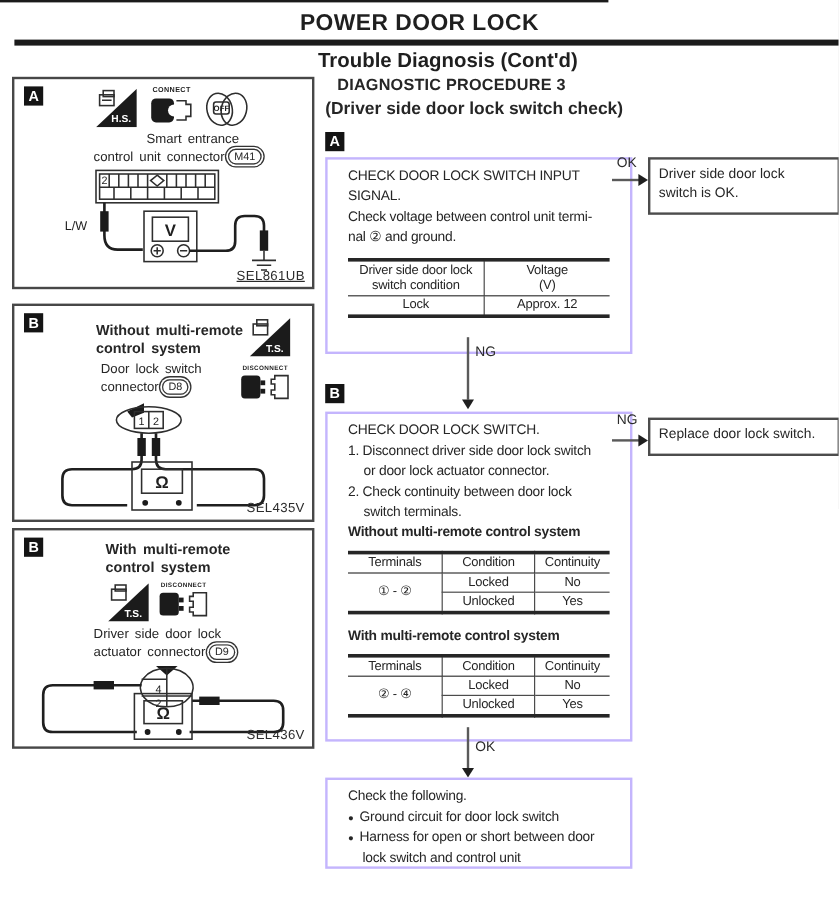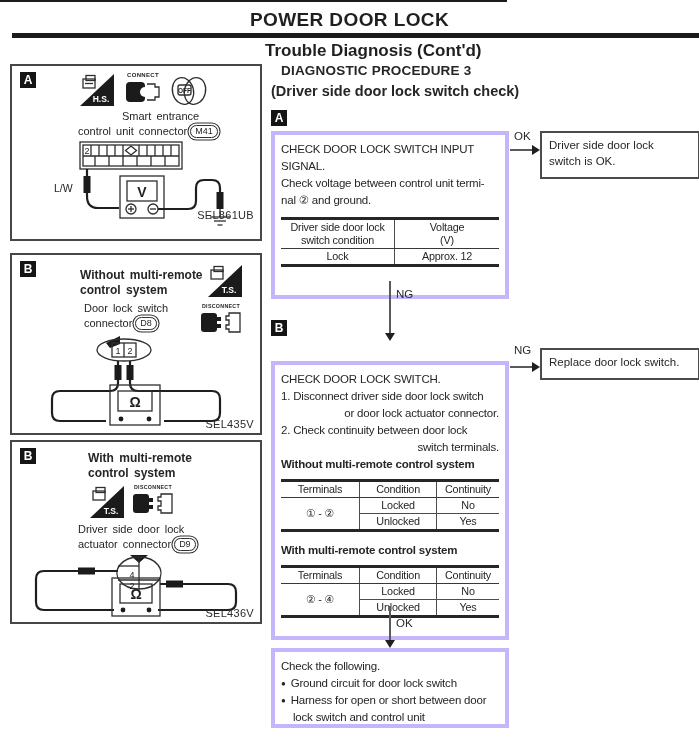--- a/index.html
+++ b/index.html
@@ -17,24 +17,24 @@
   .figbox{border:2px solid #474747;background:#fff;}
   .marker{width:16px;height:16px;background:#141414;color:#fff;font-size:12px;font-weight:bold;
           display:flex;align-items:center;justify-content:center;}
   .figtitle{font-size:12px;font-weight:bold;line-height:15px;word-spacing:2px;}
   .figcap{font-size:11px;line-height:15px;word-spacing:2px;white-space:nowrap;}
   .selcode{font-size:11px;letter-spacing:.3px;color:#2b2b2b;}
   .oref{display:inline-block;border:1.2px solid #333;border-radius:9px;padding:0 4px;
         font-size:9px;line-height:11px;vertical-align:1px;
         box-shadow:0 0 0 1.5px #fff, 0 0 0 2.6px #333;margin-left:3px;}
   
-  .flowbox{border:4px solid #c4b5fd;background:#fff;padding:6px 6px;
+  .flowbox{border:2px solid #c4b5fd;background:#fff;padding:6px 17px;
            font-size:11.5px;line-height:17px;letter-spacing:-.2px;}
   .fline{white-space:nowrap;}
-  .ind{padding-left:13px;text-align:right;}
+  .ind{padding-left:13px;}
   .bold{font-weight:bold;}
   .edge-label{font-size:11.5px;color:#2b2b2b;}
   .hline{background:#5a5a5a;height:2px;}
   .vline{background:#5a5a5a;width:2px;}
   .arr-r{width:0;height:0;border-left:8px solid #1f1f1f;border-top:5px solid transparent;border-bottom:5px solid transparent;}
   .arr-d{width:0;height:0;border-top:8px solid #1f1f1f;border-left:5px solid transparent;border-right:5px solid transparent;}
   .resultbox{border:2px solid #4c4c4c;background:#fff;padding:4px 7px;font-size:11.5px;line-height:16px;}
   
   table.spec{border-collapse:collapse;width:100%;table-layout:fixed;
              border-top:3px solid #262626;border-bottom:3px solid #262626;margin:0;}
@@ -140,21 +140,21 @@
       <circle cx="137" cy="69" r="5" fill="#fff" class="ln" stroke-width="1.4"></circle>
       <line x1="134" y1="69" x2="140" y2="69" class="ln" stroke-width="1.2"></line>
 
       <path d="M142,69 L172,69 Q180,69 180,61 V48 Q180,40 188,40 H196 Q204,40 204,48 V58" class="lw"></path>
       <rect x="200.5" y="52" width="7" height="17" fill="#1b1b1b"></rect>
       <line x1="204" y1="69" x2="204" y2="77" class="ln" stroke-width="1.6"></line>
       <line x1="194" y1="77" x2="214" y2="77" class="ln" stroke-width="1.8"></line>
       <line x1="198" y1="81" x2="210" y2="81" class="ln" stroke-width="1.8"></line>
       <line x1="201.5" y1="85" x2="206.5" y2="85" class="ln" stroke-width="1.8"></line>
     </svg>
-    <div class="abs selcode" style="right:6px;bottom:18px;">SEL861UB</div>
+    <div class="abs selcode" style="right:6px;bottom:3px;text-decoration:underline;">SEL861UB</div>
   </div>
 
   <div class="abs figbox" style="left:10px;top:253px;width:248px;height:178px;">
     <div class="abs marker" style="left:8px;top:6px;">B</div>
     <div class="abs figtitle" style="left:68px;top:13px;">
       <div>Without multi-remote</div>
       <div>control system</div>
     </div>
 
     <svg class="abs" style="left:196px;top:10px;" width="34" height="32" viewBox="0 0 34 32">
@@ -285,21 +285,21 @@
     <div>Driver side door lock</div>
     <div>switch is OK.</div>
   </div>
 
   <div class="abs vline" style="left:389px;top:281px;height:52px;"></div>
   <div class="abs edge-label" style="left:396px;top:288px;">NG</div>
   <div class="abs arr-d" style="left:385px;top:333px;"></div>
 
   <div class="abs marker" style="left:271px;top:320px;">B</div>
 
-  <div class="abs flowbox" style="left:271px;top:343px;width:218px;height:259px;margin-top:18px;">
+  <div class="abs flowbox" style="left:271px;top:343px;width:218px;height:259px;">
     <div class="fline">CHECK DOOR LOCK SWITCH.</div>
     <div class="fline">1. Disconnect driver side door lock switch</div>
     <div class="fline ind">or door lock actuator connector.</div>
     <div class="fline">2. Check continuity between door lock</div>
     <div class="fline ind">switch terminals.</div>
     <div class="fline bold">Without multi-remote control system</div>
     <table class="spec" style="margin-top:6px;">
       <tbody>
           <tr>
         <th style="width:34%;">Terminals</th>

